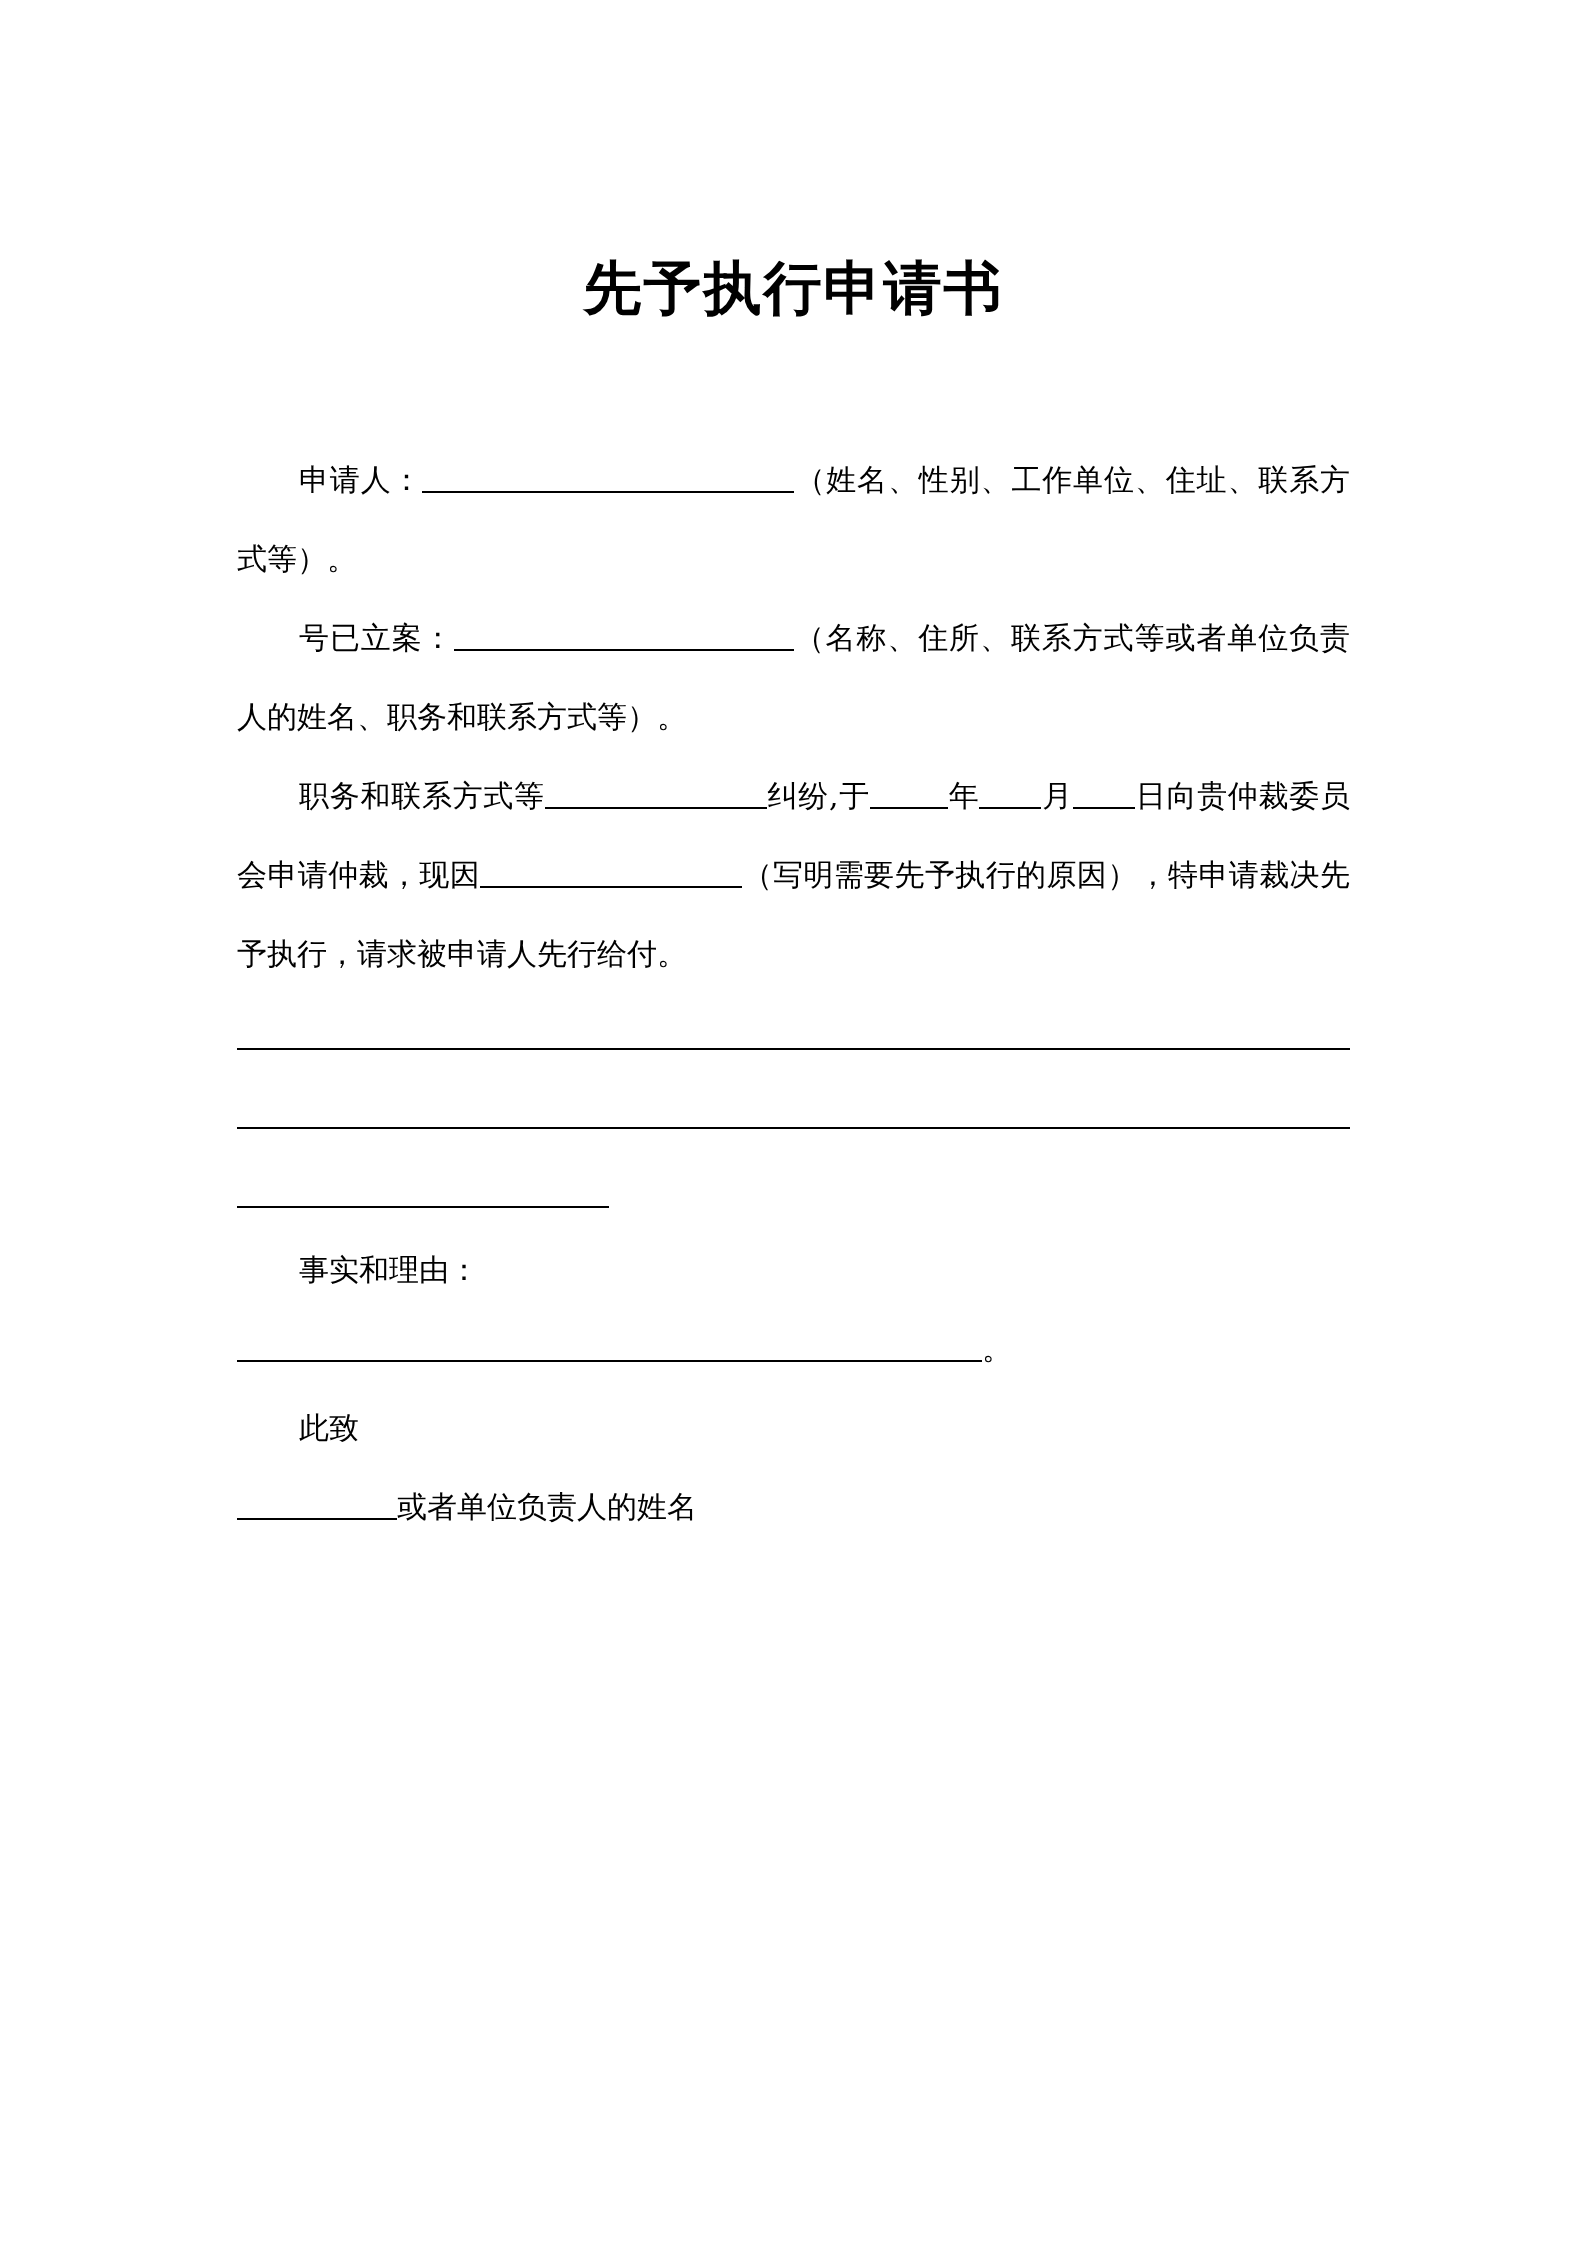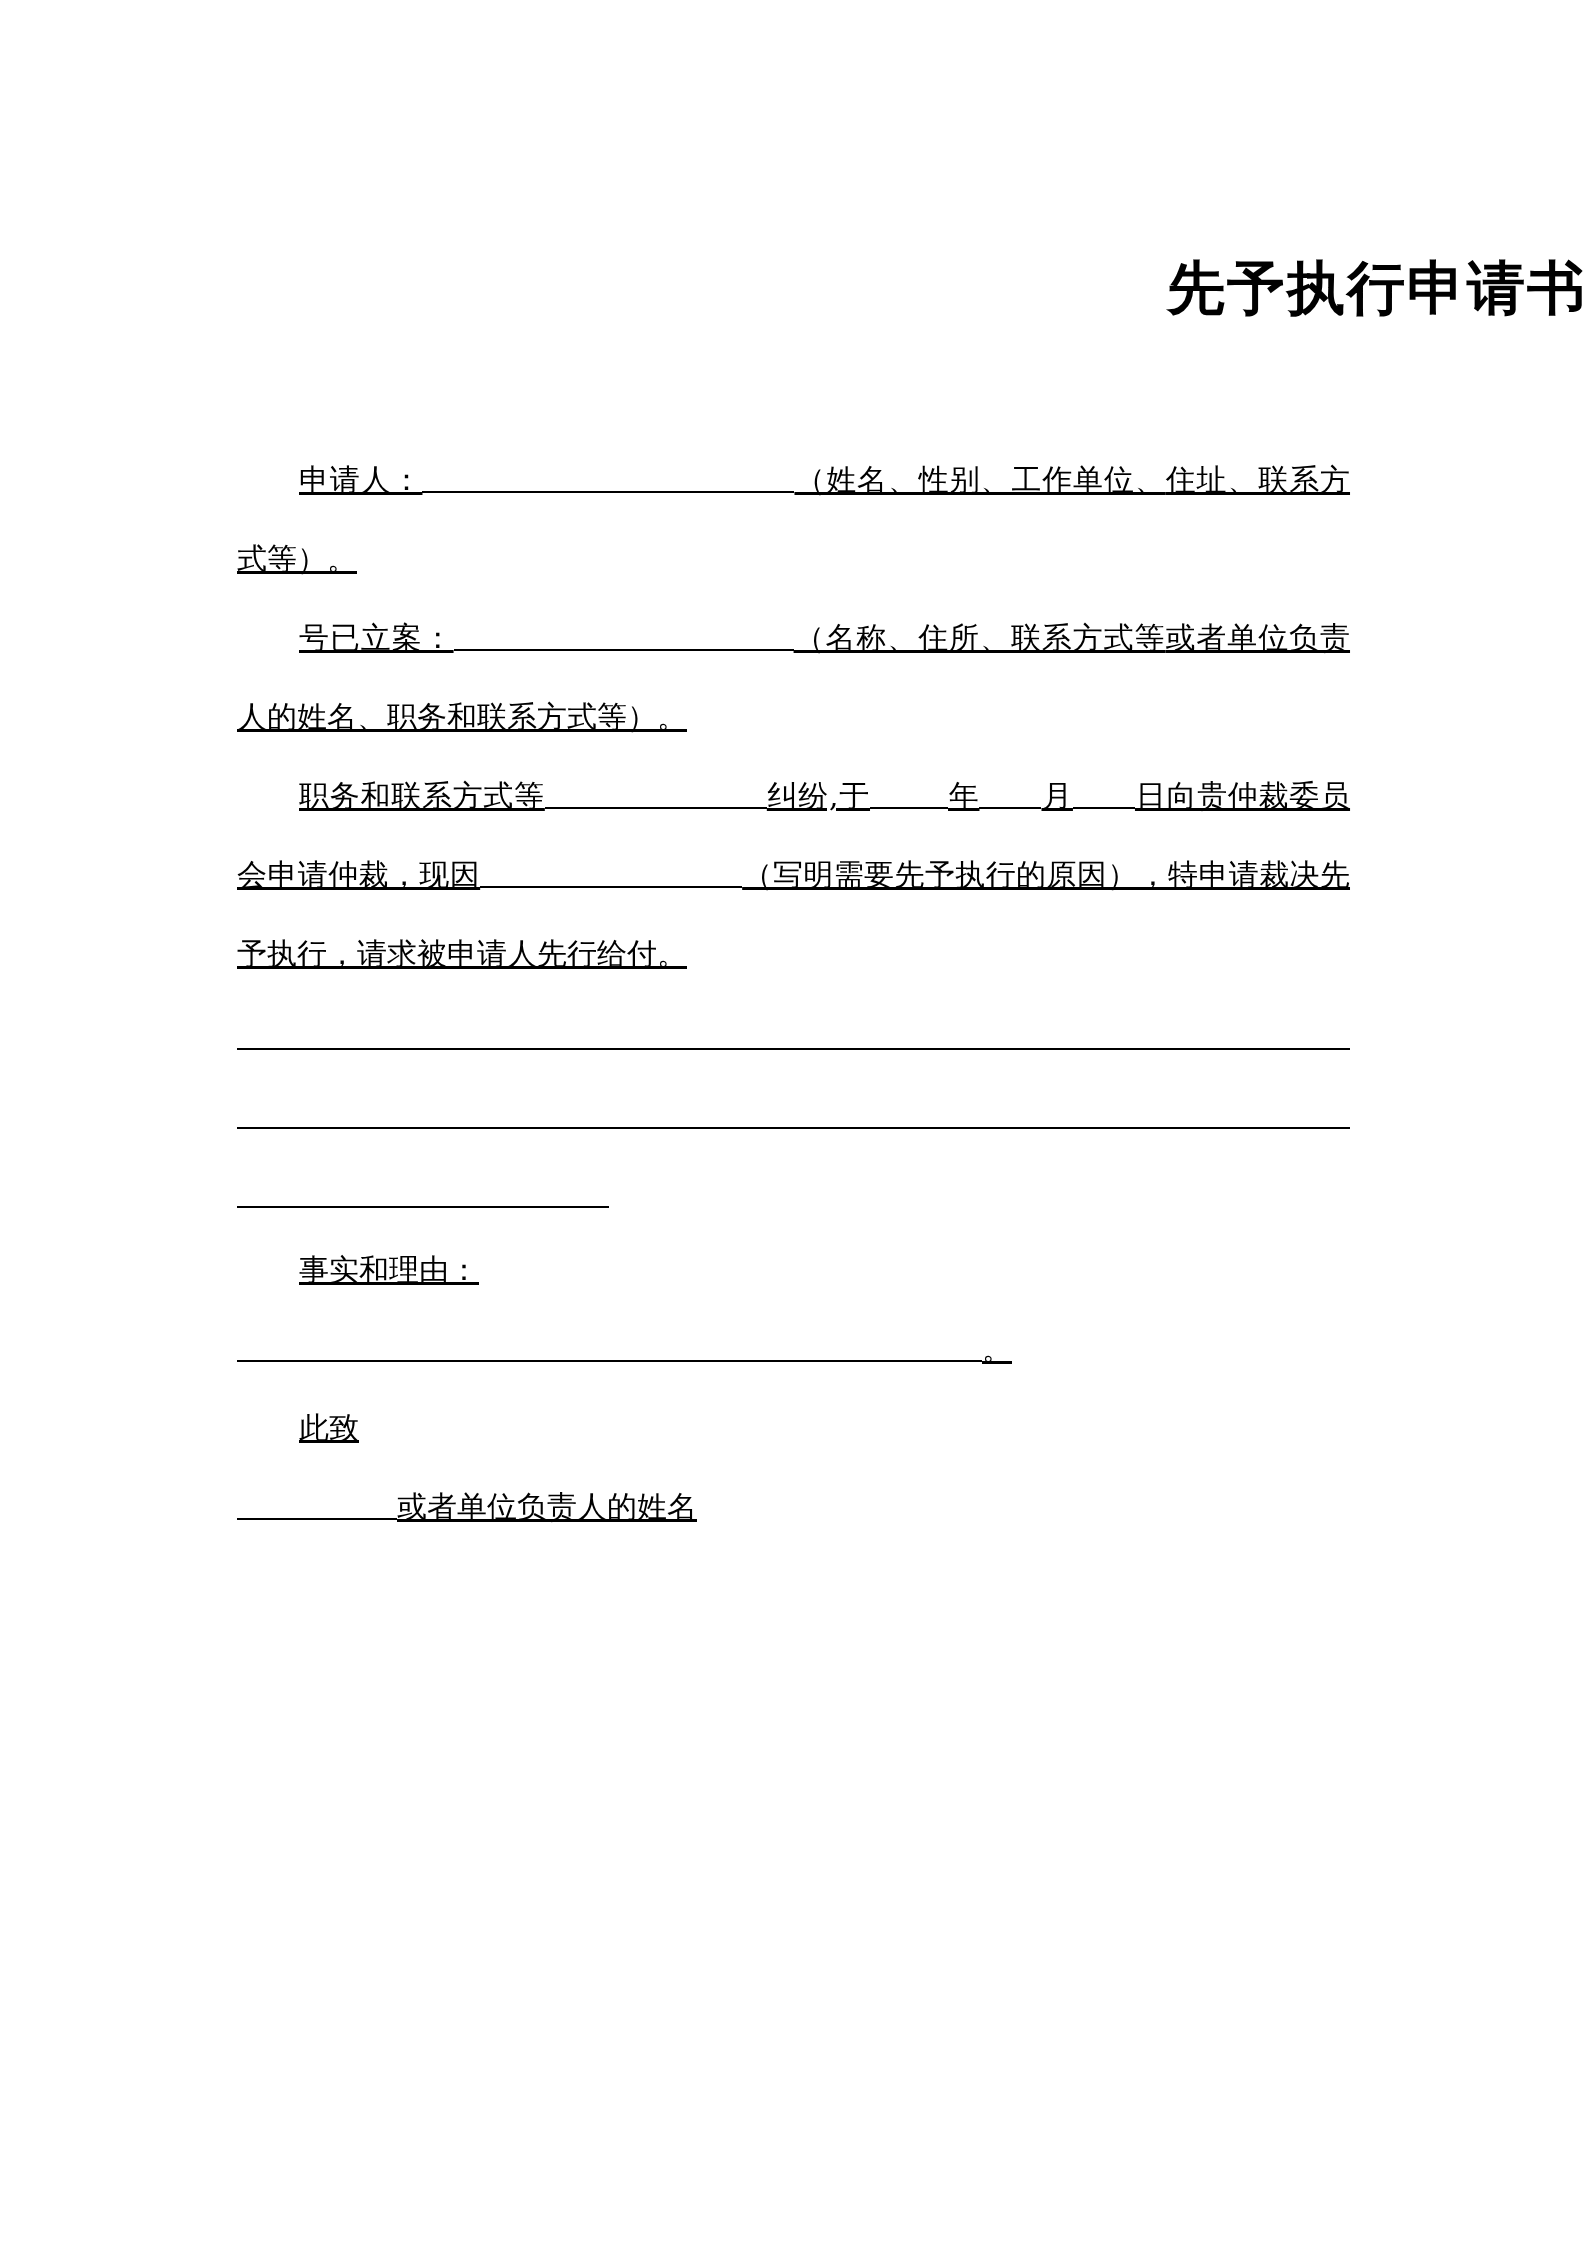--- a/index.html
+++ b/index.html
@@ -18,41 +18,40 @@
     background: #ffffff;
     margin: 0 auto;
     overflow: hidden;
     box-sizing: border-box;
   }
   .doc-title {
     position: absolute;
     top: 250px;
     left: 0;
     width: 1587px;
-    text-align: right;
+    text-align: center;
     font-size: 58px;
     font-weight: bold;
     letter-spacing: 2px;
     font-family: "DejaVu Serif", "Liberation Serif", serif;
   }
   .body-area {
     position: absolute;
     top: 440px;
     left: 237px;
     width: 1113px;
   }
   .para {
     font-size: 30px;
     line-height: 79px;
     text-align: justify;
     text-justify: inter-ideograph;
     word-break: break-all;
     margin: 0;
     font-family: "DejaVu Serif", "Liberation Serif", serif;
-    text-decoration: underline;
   }
   .para.indent {
     text-indent: 62px;
   }
   
   .ul {
     display: inline-block;
     border-bottom: 2px solid #000;
     vertical-align: baseline;
     height: 30px;

